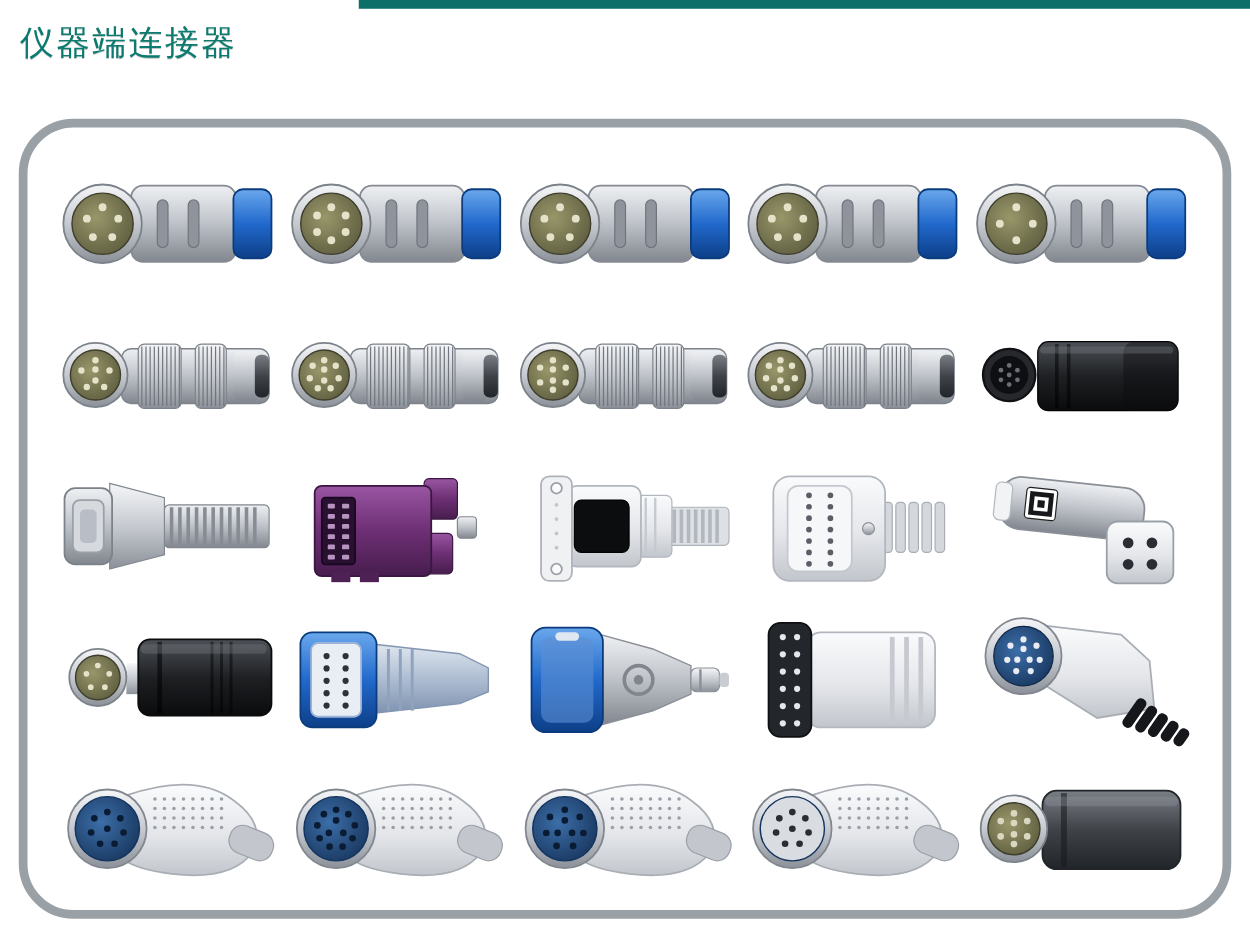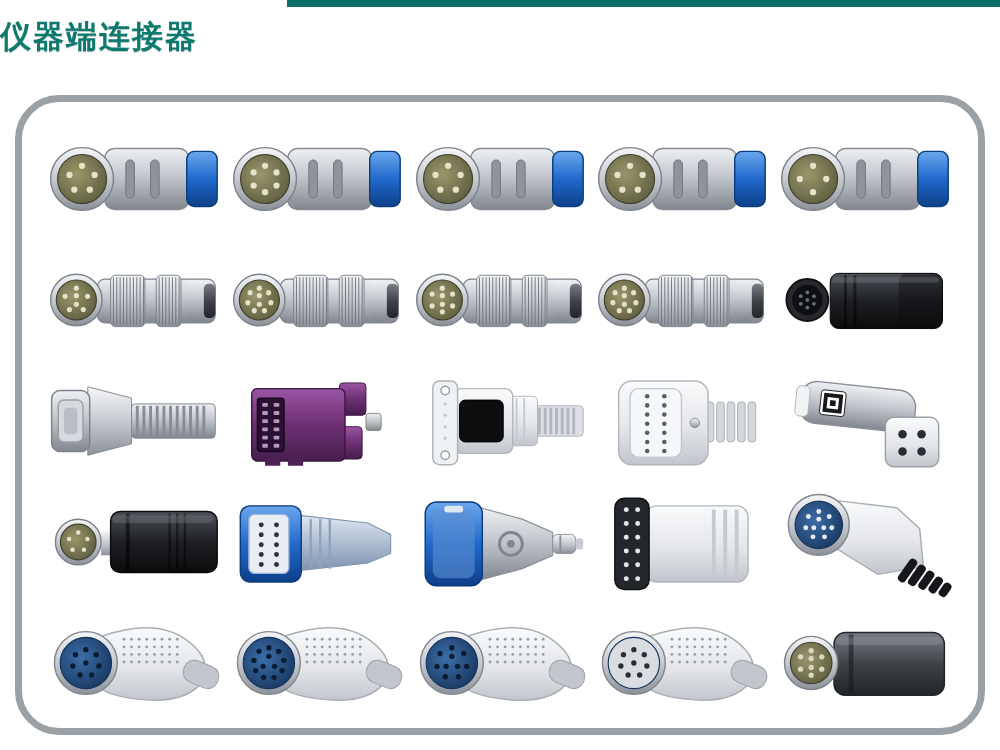--- a/index.html
+++ b/index.html
@@ -8,22 +8,22 @@
     background:#ffffff;
     font-family:"DejaVu Sans","Liberation Sans",sans-serif;
     position:relative;
     overflow:hidden;
   }
   .top-bar {
     position:absolute; top:0; left:287px; right:0; height:7px;
     background:#0e6e68;
   }
   .title {
-    position:absolute; top:16px; left:0;
-    font-size:31px; font-weight:bold; letter-spacing:2px;
+    position:absolute; top:16px; left:16px;
+    font-size:27px; font-weight:normal; letter-spacing:2px;
     color:#0c7a6e;
     text-shadow:0 1px 0 rgba(0,40,30,.25);
   }
   .frame {
     position:absolute; left:15px; top:95px; width:970px; height:640px;
     border:7px solid #99a1a7; border-radius:44px;
     background:#ffffff;
     padding:18px 22px;
   }
   .grid {

